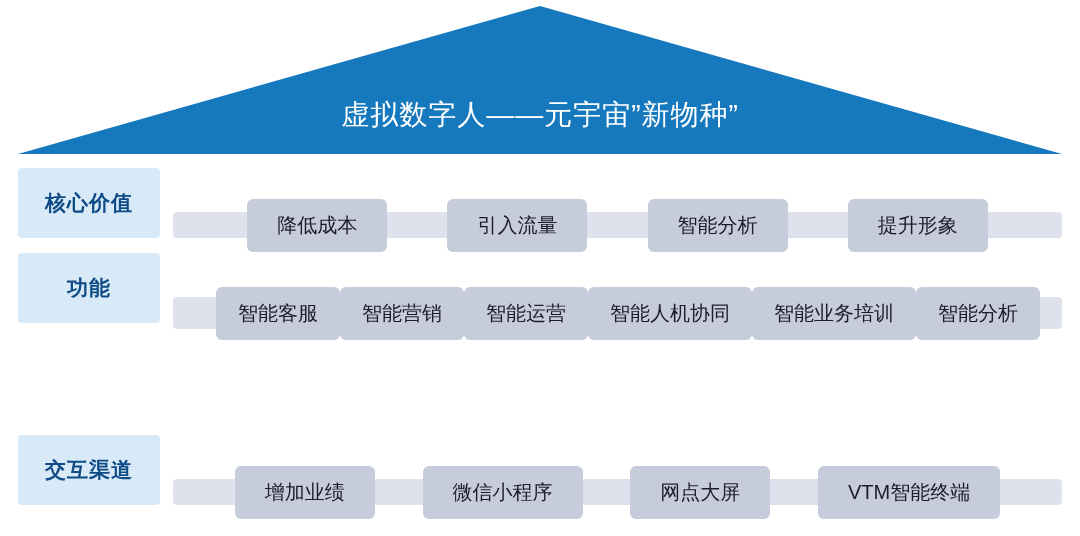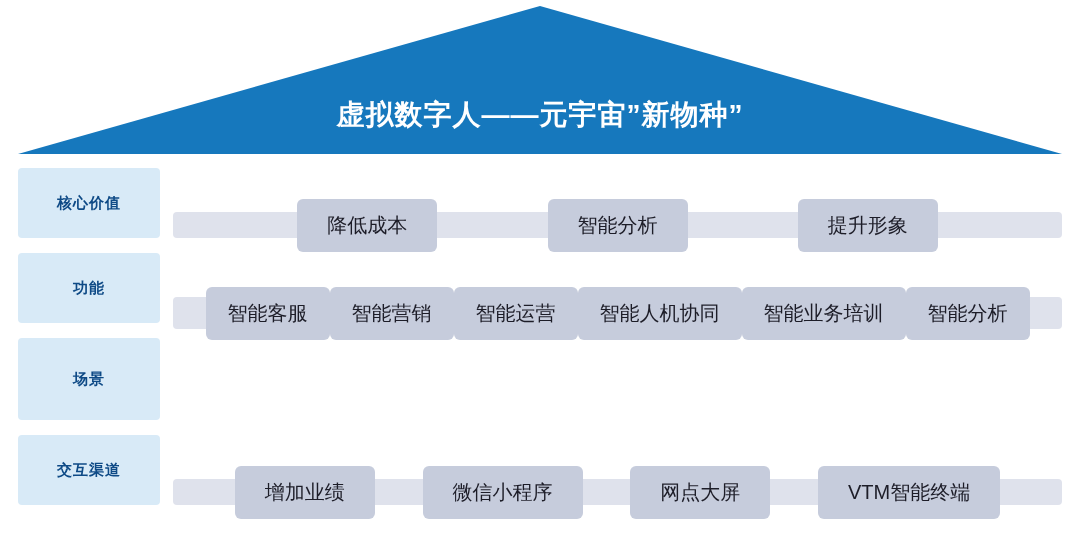--- a/index.html
+++ b/index.html
@@ -16,48 +16,48 @@
   .canvas{position:relative;width:1080px;height:536px;background:#fff;}
 
   
   .roof{
     position:absolute;left:18px;top:6px;width:1044px;height:148px;
     background:var(--roof);
     clip-path:polygon(50% 0%,100% 100%,0% 100%);
   }
   .roof-title{
     position:absolute;left:0;right:0;bottom:20px;
-    text-align:center;color:#ffffff;font-weight:bold;
+    text-align:center;color:#ffffff;font-weight:normal;
     font-size:28px;letter-spacing:1px;
   }
 
   
   .rows{
     position:absolute;left:18px;right:18px;top:168px;
     display:flex;flex-direction:column;gap:15px;
   }
   .row{display:flex;gap:13px;height:70px;}
   .row.tall{height:82px;}
   .row-label{
     flex:0 0 142px;background:var(--label-bg);color:var(--label-text);
     border-radius:4px;display:flex;align-items:center;justify-content:center;
-    font-size:15px;font-weight:bold;letter-spacing:1px;
+    font-size:21px;font-weight:bold;letter-spacing:1px;
   }
   .row-body{
     flex:1;background:var(--track-bg);border-radius:4px;
     display:flex;align-items:center;justify-content:space-evenly;
     padding:0 14px;
     margin-top:44px;
   }
   .chip{
     background:var(--chip-bg);color:var(--chip-text);
     border-radius:6px;font-size:20px;
     padding:13px 30px;white-space:nowrap;
   }
-  .row-body.packed{justify-content:center;padding:16px 22px;}
+  .row-body.packed{justify-content:flex-end;padding:16px 22px;}
   .row-body.packed .chip{padding:13px 22px;}
   .chip.wide{
     white-space:pre-line;text-align:left;line-height:1.35;
     padding:9px 26px;min-width:330px;
   }
 </style>
 </head>
 <body>
 
 <div class="canvas">
@@ -65,39 +65,39 @@
   <div class="roof">
     <div class="roof-title">虚拟数字人——元宇宙”新物种”</div>
   </div>
 
   <div class="rows">
 
     <div class="row">
       <div class="row-label">核心价值</div>
       <div class="row-body">
         <div class="chip">降低成本</div>
+        <div class="chip">引入流量</div>
         <div class="chip">智能分析</div>
         <div class="chip">提升形象</div>
       </div>
     </div>
 
     <div class="row">
       <div class="row-label">功能</div>
       <div class="row-body packed">
         <div class="chip">智能客服</div>
         <div class="chip">智能营销</div>
         <div class="chip">智能运营</div>
         <div class="chip">智能人机协同</div>
         <div class="chip">智能业务培训</div>
         <div class="chip">智能分析</div>
       </div>
     </div>
 
     <div class="row tall">
-      <div class="row-label">场景</div>
     </div>
 
     <div class="row">
       <div class="row-label">交互渠道</div>
       <div class="row-body">
         <div class="chip">增加业绩</div>
         <div class="chip">微信小程序</div>
         <div class="chip">网点大屏</div>
         <div class="chip">VTM智能终端</div>
       </div>

